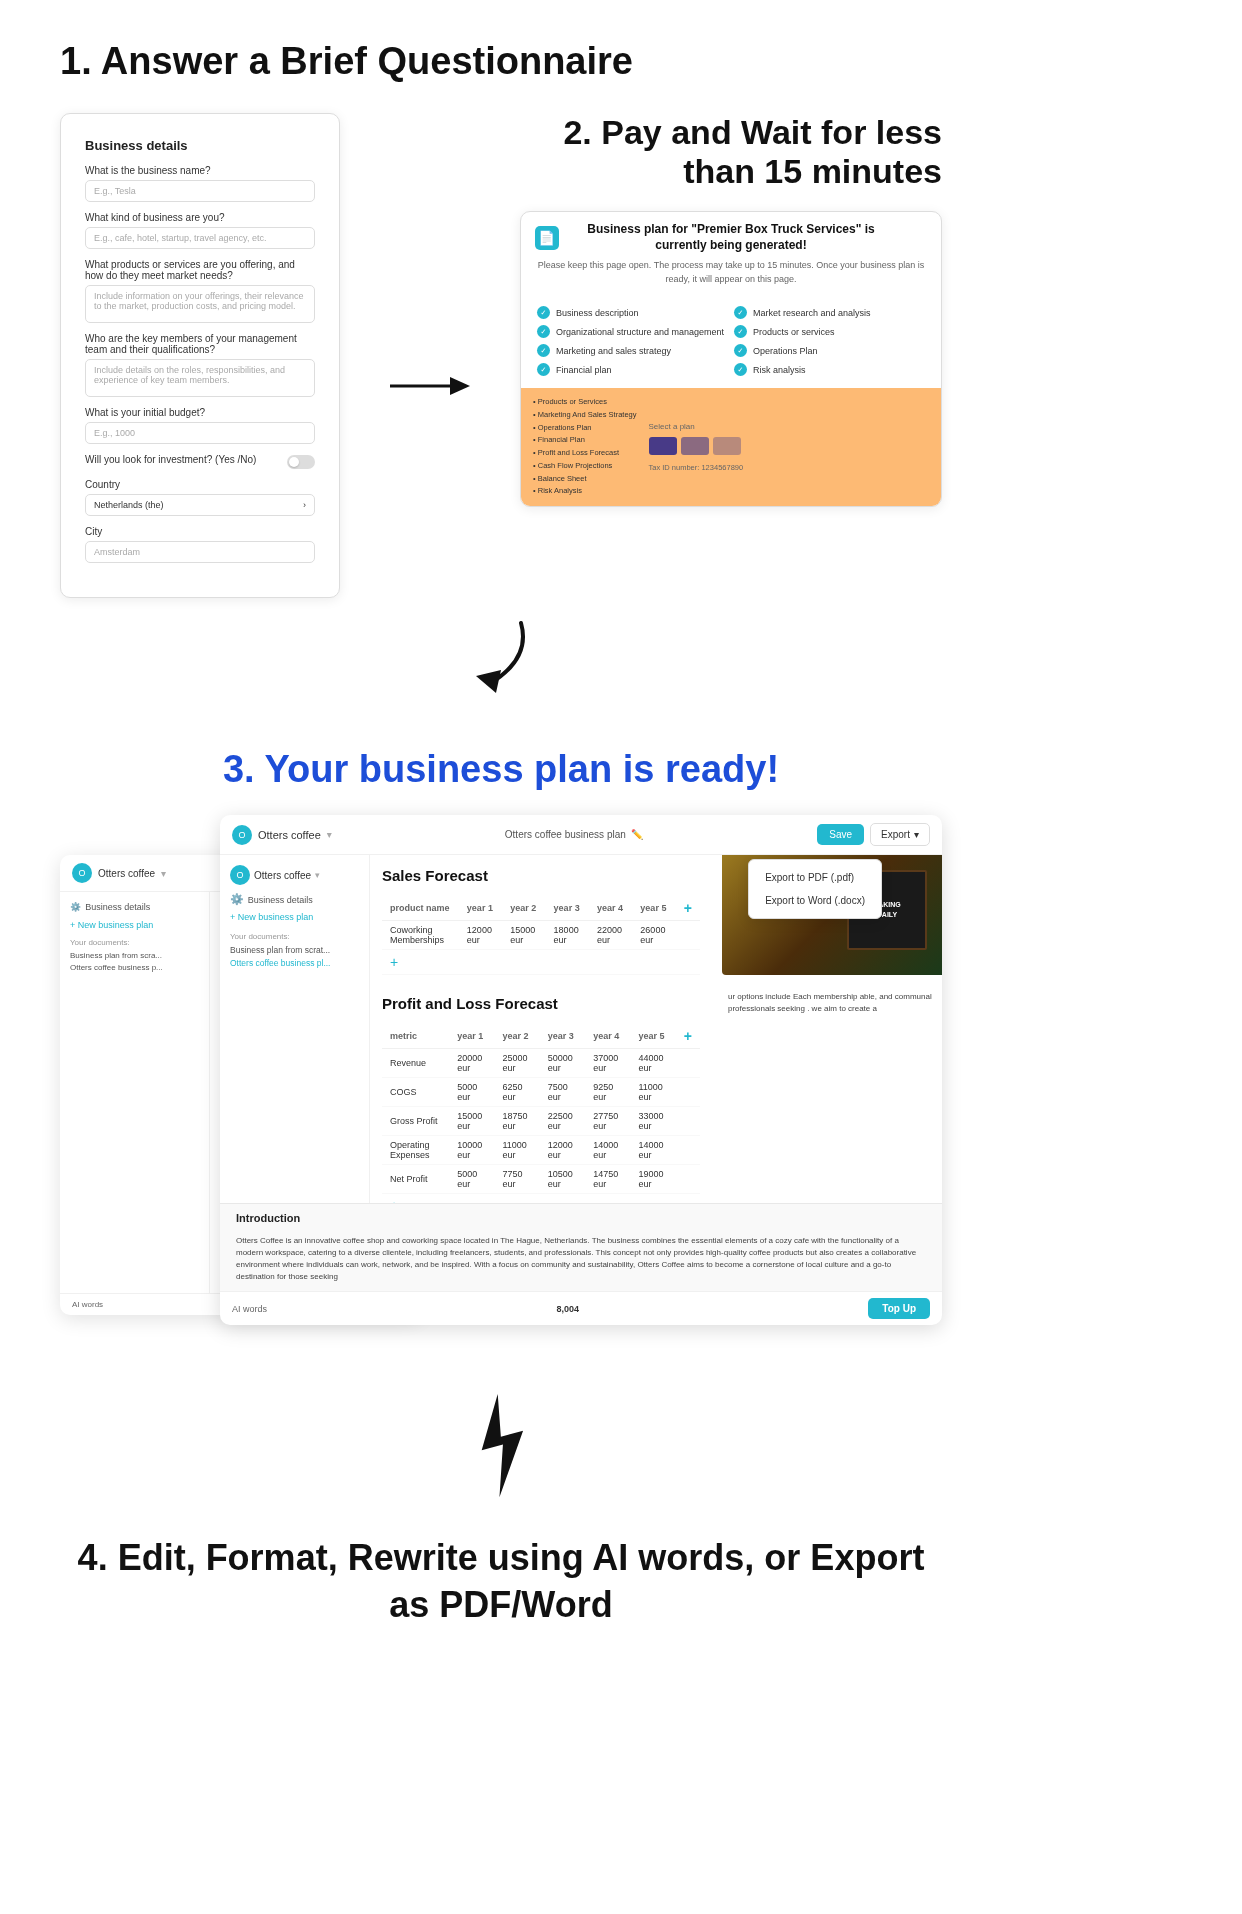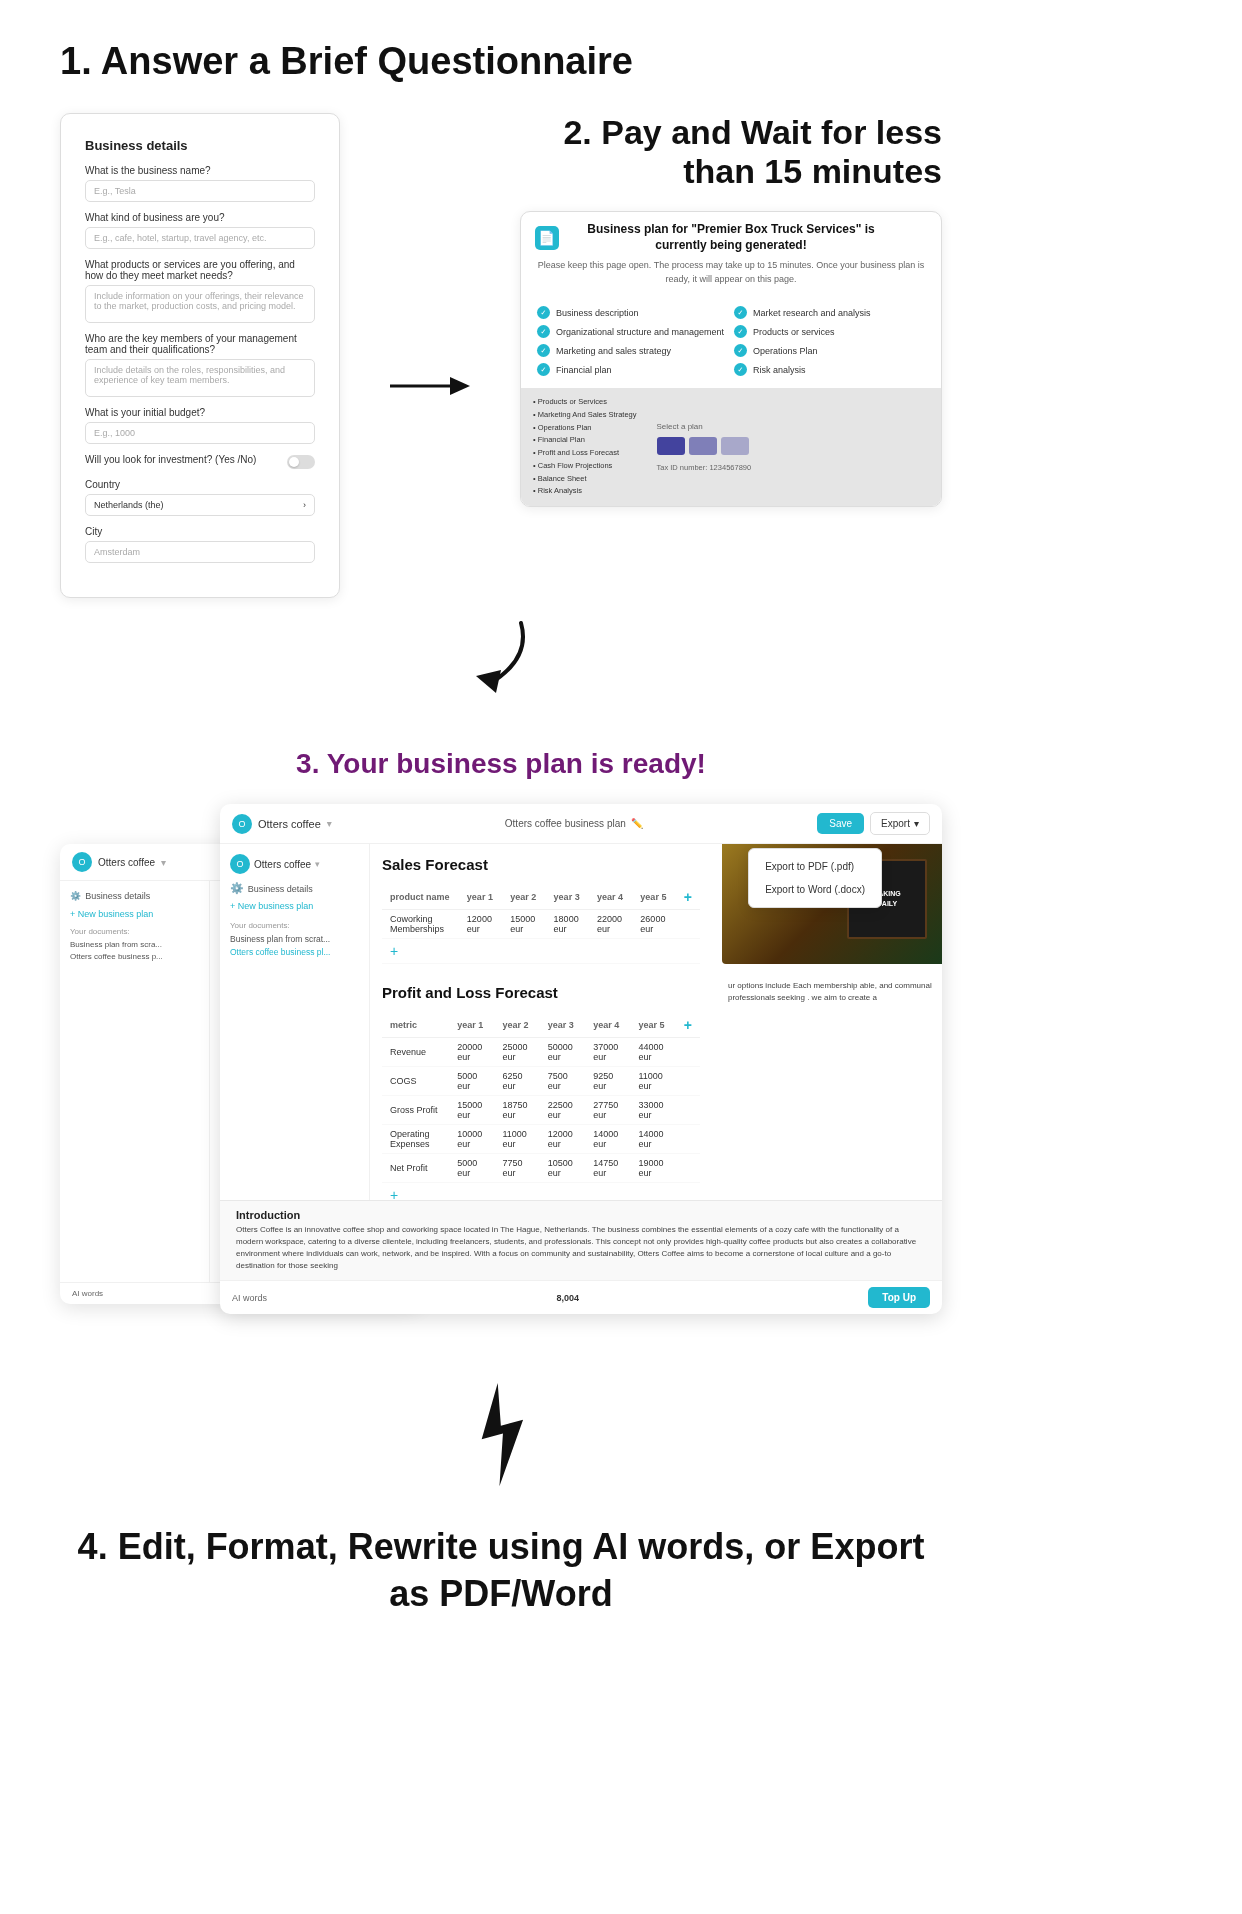--- a/index.html
+++ b/index.html
@@ -315,23 +315,22 @@
       align-items: center;
       justify-content: center;
       color: #fff;
       font-size: 7px;
       flex-shrink: 0;
     }
 
     
     .doc-preview-strip {
       display: flex;
-      background: #e5e5e5;
+      background: #fdba74;
       padding: 8px 12px;
-      gap: 8px;
       align-items: center;
     }
 
     .doc-list-small {
       font-size: 7.5px;
       color: #333;
       line-height: 1.7;
     }
 
     .doc-tax-label {
@@ -562,21 +561,21 @@
 
     <div class="arrow-curved">
       <svg width="100" height="80" viewBox="0 0 100 80">
         <path d="M 70 5 Q 80 40, 40 65" stroke="#111" stroke-width="4" fill="none" stroke-linecap="round"></path>
         <polygon points="25,58 45,75 50,52" fill="#111"></polygon>
       </svg>
     </div>
   </div>
 
   <div class="step-section">
-    <div style="font-size:28px;font-weight:700;color:#701a75;text-align:center;margin-bottom:24px;">3. Your business plan is ready!</div>
+    <div style="font-size:38px;font-weight:700;color:#1d4ed8;text-align:center;margin-bottom:24px;">3. Your business plan is ready!</div>
 
     <div class="mockups-stack">
 
       <div class="mockup-back">
         <div class="mockup-top-bar">
           <div style="display:flex;align-items:center;gap:6px;">
             <div class="sidebar-dot">O</div>
             <span style="font-size:10px;color:#333;">Otters coffee</span>
             <span style="font-size:10px;color:#aaa;">▾</span>
           </div>
@@ -773,21 +772,21 @@
 
             </div>
 
             <div style="position:absolute;right:0;top:130px;width:220px;font-size:8px;color:#444;line-height:1.5;padding:6px;">
               ur options include Each membership able, and communal professionals seeking . we aim to create a
             </div>
           </div>
         </div>
 
         <div style="border-top:1px solid #e8e8e8;padding:8px 16px;background:#f9f9f9;">
-          <div style="font-size:11px;font-weight:700;color:#222;margin-bottom:3px;">Introduction</div>
+          <div style="font-size:11px;font-weight:700;color:#222;margin-bottom:11px;">Introduction</div>
           <div style="font-size:8px;color:#444;line-height:1.5;overflow:hidden;max-height:60px;">Otters Coffee is an innovative coffee shop and coworking space located in The Hague, Netherlands. The business combines the essential elements of a cozy cafe with the functionality of a modern workspace, catering to a diverse clientele, including freelancers, students, and professionals. This concept not only provides high-quality coffee products but also creates a collaborative environment where individuals can work, network, and be inspired. With a focus on community and sustainability, Otters Coffee aims to become a cornerstone of local culture and a go-to destination for those seeking</div>
         </div>
 
         <div class="mockup-footer">
           <span style="font-size:9px;color:#666;">AI words</span>
           <span style="font-size:9px;font-weight:600;color:#333;">8,004</span>
           <button class="top-up-btn">Top Up</button>
         </div>
       </div>
     </div>

